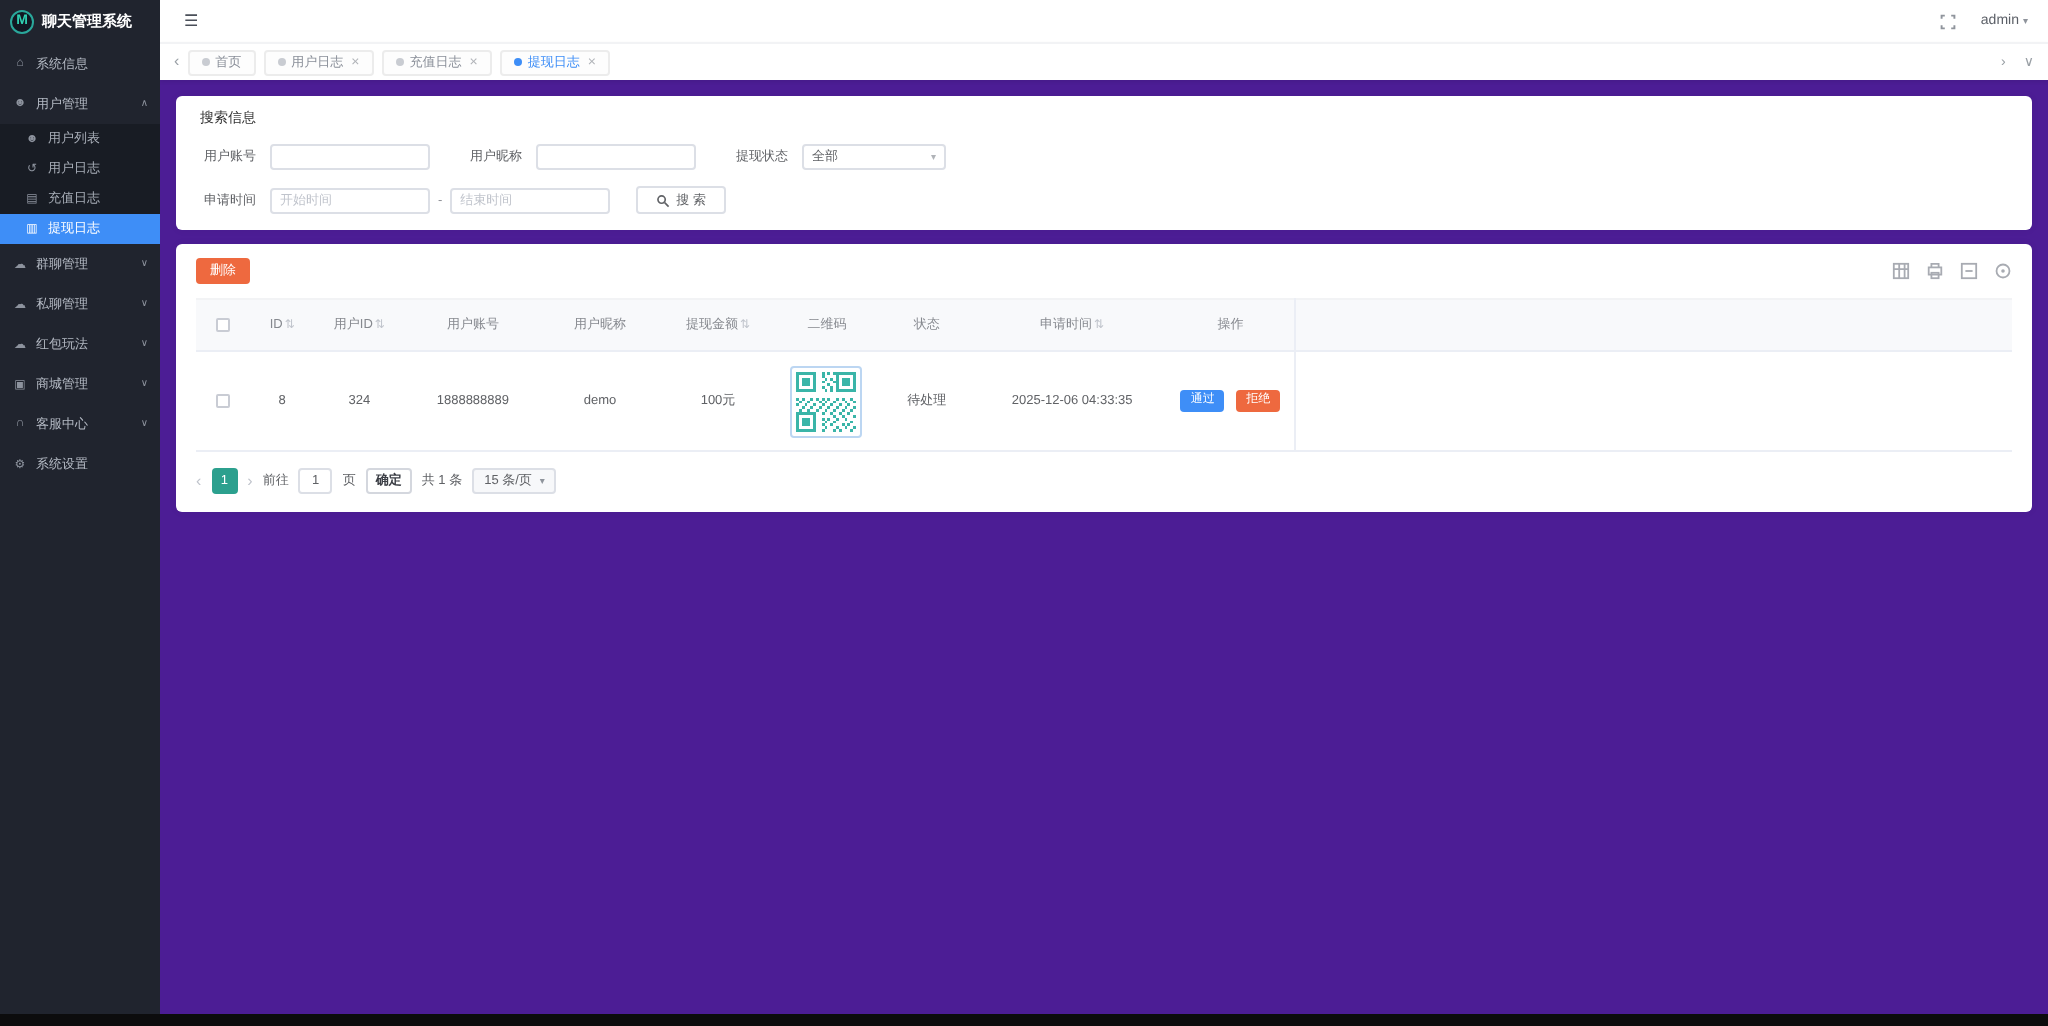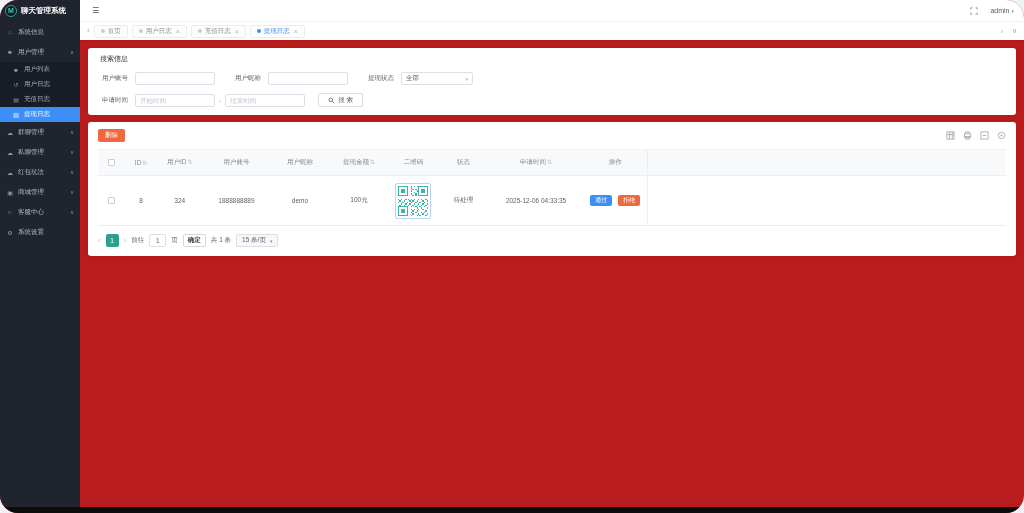--- a/index.html
+++ b/index.html
@@ -1,18 +1,18 @@
 <!DOCTYPE html>
 <html><head>
 <meta charset="utf-8">
 <style>
   * { margin:0; padding:0; box-sizing:border-box; }
   html,body { width:1024px; height:513px; overflow:hidden; }
   body { font-family:"Liberation Sans","DejaVu Sans",sans-serif; background:#f0f2f5; }
-  .app { position:relative; width:1024px; height:513px; background:#b91c1c; overflow:hidden;border-radius:18px; }
+  .app { position:relative; width:1024px; height:513px; background:#4c1d95; overflow:hidden; }
   .bottom-strip { position:absolute; left:0; right:0; bottom:0; height:6px; background:#0c0c0d; z-index:60; }
 
   
   .sidebar { position:absolute; left:0; top:0; bottom:6px; width:80px; background:#20242e; z-index:20; }
   .logo-row { display:flex; align-items:center; gap:4px; padding:5px 5px 6px 5px; height:22px; }
   .logo-badge { width:12px; height:12px; border-radius:50%; background:#121722; border:1px solid #2aa79b; color:#2fd0b2; font-size:7px; font-weight:bold; display:flex; align-items:center; justify-content:center; flex:0 0 auto; }
   .app-title { color:#fff; font-size:7.5px; font-weight:bold; white-space:nowrap; }
   .menu-item { height:20px; display:flex; align-items:center; gap:4px; padding:0 6px; font-size:6.5px; color:#b4bac4; cursor:pointer; white-space:nowrap; }
   .menu-item .mi { width:8px; font-size:6px; text-align:center; color:#8d939e; flex:0 0 auto; }
   .menu-item .chev { margin-left:auto; font-size:5px; color:#8d939e; }

